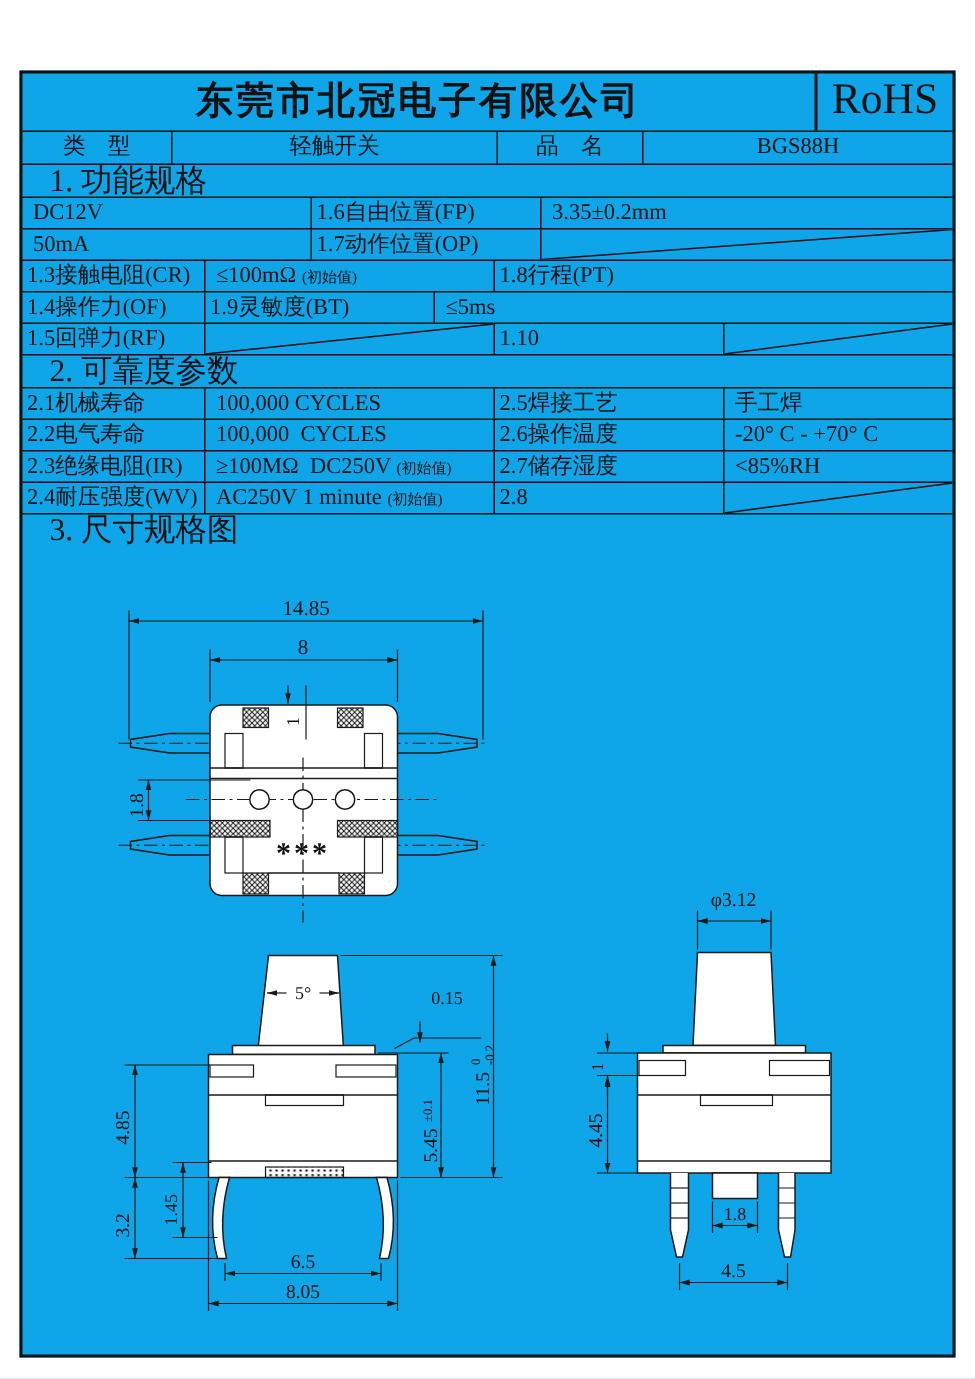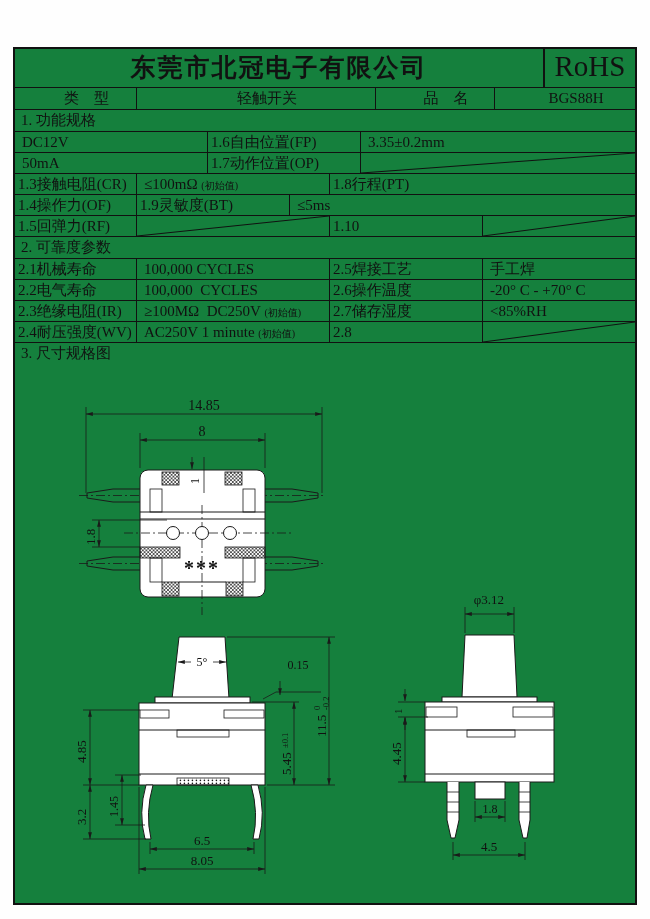--- a/index.html
+++ b/index.html
@@ -1,35 +1,35 @@
 <!DOCTYPE html>
 <html><head>
 <meta charset="utf-8">
 <style>
   html,body{margin:0;padding:0;background:#fff;}
   .page{position:relative;width:650px;height:919px;background:#fefefe;overflow:hidden;
         font-family:"Liberation Serif","DejaVu Serif",serif;color:#111;}
   .frame{position:absolute;left:13px;top:47px;width:624px;height:858px;
-         box-sizing:border-box;border:2px solid #111;background:#15803d;}
+         box-sizing:border-box;border:2px solid #111;background:#0ea5e9;}
   .trow{display:flex;box-sizing:border-box;border-bottom:1px solid #111;}
   .title-row{height:39px;}
   .company{flex:1;text-align:center;font-size:25px;font-weight:bold;letter-spacing:2px;line-height:38px;}
   .rohs-box{width:92px;box-sizing:border-box;border-left:2px solid #111;text-align:center;
             font-size:29px;line-height:35px;}
   .row22{height:22px;}
   .row21{height:21px;}
   .sec{height:22px;box-sizing:border-box;border-bottom:1px solid #111;
-       font-size:15px;line-height:21px;padding-left:6px;}
+       font-size:21px;line-height:21px;padding-left:18px;}
   .sec.nb{border-bottom:none;}
   .c{box-sizing:border-box;border-right:1px solid #111;height:100%;font-size:15px;
      line-height:20px;overflow:hidden;white-space:pre;position:relative;}
   .c:last-child{border-right:none;}
   .lab{padding-left:3px;}
   .val{padding-left:7px;}
-  .ctr{text-align:center;padding-left:0;margin-left:22px;}
+  .ctr{text-align:center;padding-left:0;}
   .tw1{width:100px}.tw2{width:217px}.tw3{width:97px}.tw4{flex:1}
   .w1{width:122px}.w2{width:193px}.w3{width:153px}.w4{flex:1}
   .note{font-size:10px;margin-top:40px;}
   .dsvg{position:absolute;left:0;top:0;width:100%;height:100%;display:block;}
   .drawing{display:block;}
   
   .ln{stroke:#1a1a1a;stroke-width:1;fill:none;}
   .thin{stroke:#1a1a1a;stroke-width:0.8;fill:none;}
   .cl{stroke:#1a1a1a;stroke-width:0.8;fill:none;stroke-dasharray:9 3 2 3;}
   .solid{fill:#fff;stroke:#1a1a1a;stroke-width:1;}

